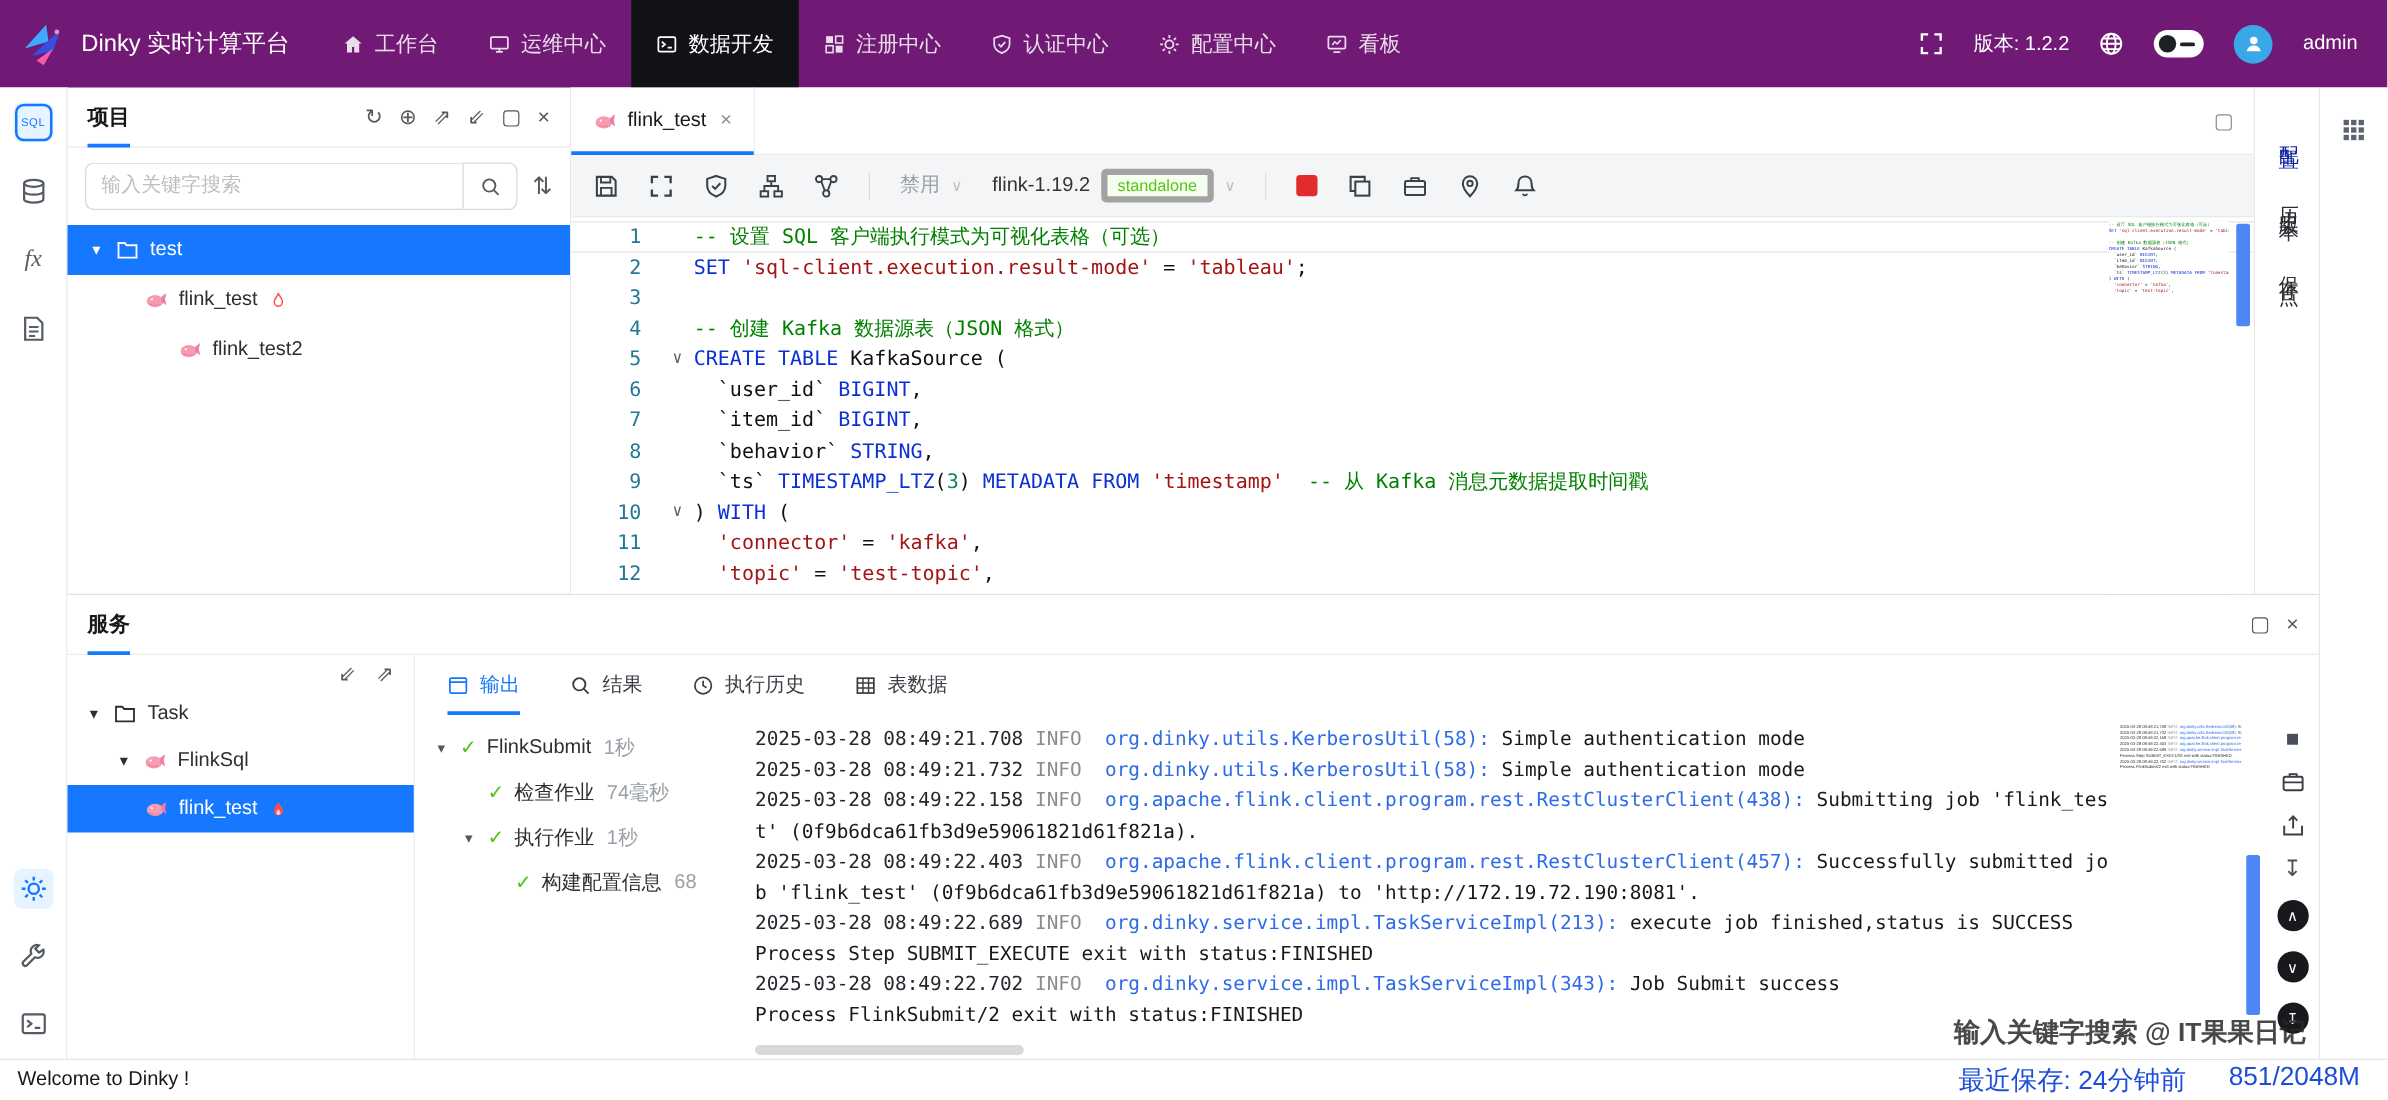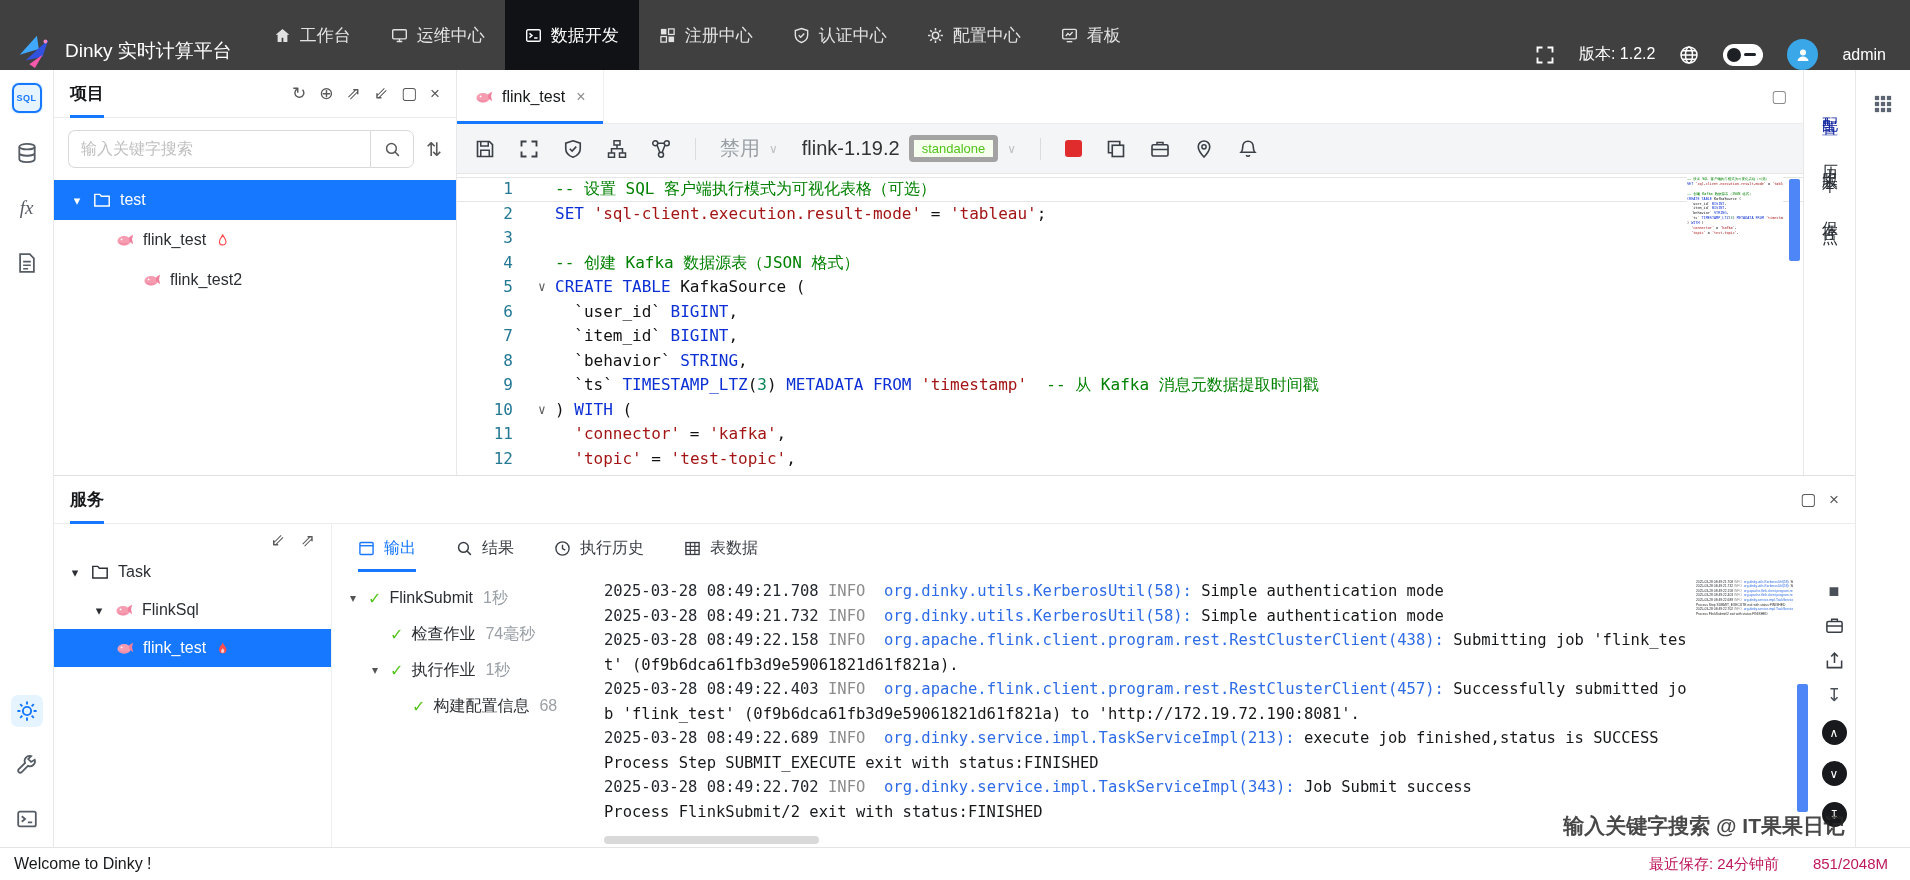--- a/index.html
+++ b/index.html
@@ -4,21 +4,21 @@
 <title>Dinky</title>
 <style>
 *{margin:0;padding:0;box-sizing:border-box}
 html,body{width:1910px;height:880px;overflow:hidden;background:#fff;
   font-family:"Liberation Sans","DejaVu Sans",sans-serif;font-size:16px;color:#1f1f1f}
 .app{position:relative;width:1910px;height:880px;display:flex;flex-direction:column}
 .ic{width:18px;height:18px;display:inline-block;flex:none;vertical-align:middle}
 svg{overflow:visible}
 
 
-.navbar{height:70px;background:#404040;display:flex;align-items:flex-end;color:rgba(255,255,255,.85);padding-left:16px;flex:none}
+.navbar{height:70px;background:#701a75;display:flex;align-items:center;color:rgba(255,255,255,.85);padding-left:16px;flex:none}
 .brand{display:flex;align-items:center;gap:11px;margin-right:22px}
 .brand-title{font-size:19px;color:#fff;white-space:nowrap}
 .nav-item{height:100%;display:flex;align-items:center;gap:9px;padding:0 20px;font-size:17px;cursor:pointer;white-space:nowrap}
 .nav-item .ic{width:17px;height:17px}
 .nav-item.active{background:#101216;color:#fff}
 .nav-right{margin-left:auto;display:flex;align-items:center;gap:24px;padding-right:24px}
 .nav-right .ic{width:20px;height:20px;color:#fff}
 .version{font-size:16px;color:#fff;white-space:nowrap}
 .theme-pill{width:40px;height:22px;background:#fff;border-radius:11px;display:flex;align-items:center;gap:3px;padding-left:4px;cursor:pointer}
 .theme-pill i{display:block;width:14px;height:14px;border-radius:50%;background:#1d2025}
@@ -26,21 +26,21 @@
 .avatar{width:31px;height:31px;border-radius:50%;background:#3aa7e8;display:flex;align-items:center;justify-content:center;color:#fff}
 .avatar .ic{width:16px;height:16px}
 .username{color:#fff;font-size:16px}
 
 
 .main-row{height:777px;display:flex;flex:none}
 .left-rail{width:54px;background:#fff;border-right:1px solid #e8e8e8;display:flex;flex-direction:column;align-items:center;padding:12px 0 8px;gap:23px;flex:none}
 .rail-icon{width:32px;height:32px;display:flex;align-items:center;justify-content:center;color:#565c64;cursor:pointer;border-radius:7px}
 .rail-icon svg{width:22px;height:22px}
 .rail-icon.active{background:#e6f4ff;color:#1677ff}
-.sql-badge{width:30px;height:30px;border:2px solid #1677ff;border-radius:7px;color:#1677ff;font-size:9px;font-weight:bold;display:flex;align-items:center;justify-content:center;letter-spacing:.5px}
+.sql-badge{width:30px;height:30px;border:2px solid #1677ff;border-radius:7px;color:#1677ff;font-size:9px;font-weight:normal;display:flex;align-items:center;justify-content:center;letter-spacing:.5px}
 .fx-glyph{font-family:"Liberation Serif","DejaVu Serif",serif;font-style:italic;font-size:19px;color:#565c64}
 .rail-bottom{margin-top:auto;display:flex;flex-direction:column;align-items:center;gap:22px;padding-bottom:4px}
 
 .center-col{flex:1;min-width:0;display:flex;flex-direction:column}
 .far-right{width:55px;border-left:1px solid #e8e8e8;background:#fff;display:flex;flex-direction:column;align-items:center;padding-top:24px;gap:20px;flex:none;color:#5b6470}
 .far-right svg{width:20px;height:20px;cursor:pointer}
 
 
 .top-section{height:405px;display:flex;flex:none;min-width:0}
 .project-panel{width:403px;border-right:1px solid #e8e8e8;display:flex;flex-direction:column;flex:none}
@@ -68,21 +68,21 @@
 .tabbar{height:54px;display:flex;align-items:center;border-bottom:1px solid #ececec;background:#fff;flex:none}
 .ed-tab{height:100%;display:flex;align-items:center;gap:9px;padding:0 18px;border-right:1px solid #f0f0f0;position:relative;font-size:16px;color:#17181a;cursor:pointer}
 .ed-tab::after{content:"";position:absolute;left:0;right:0;bottom:-1px;height:3px;background:#1677ff}
 .tab-close{color:#8c8c8c;font-size:16px;margin-left:2px}
 .tabbar-right{margin-left:auto;padding-right:16px;color:#8c8c8c;font-size:17px;cursor:pointer}
 .toolbar{height:50px;background:#f4f5f6;display:flex;align-items:center;padding:0 18px;gap:24px;border-bottom:1px solid #e6e6e6;flex:none}
 .tb-icon{color:#3b4047;display:flex;cursor:pointer}
 .tb-icon svg{width:20px;height:20px}
 .tb-sep{width:1px;height:22px;background:#dcdcdc}
 .tb-select{display:flex;align-items:center;gap:9px;cursor:pointer}
-.sel-text{color:#9aa0a6;font-size:20px}
+.sel-text{color:#9aa0a6;font-size:16px}
 .sel-text.dark{color:#333}
 .sel-caret{color:#bfbfbf;font-size:12px}
 .tag-green{font-size:13px;color:#52c41a;background:#f6ffed;border:5px solid #a3a3a3;border-radius:4px;padding:1px 8px}
 .stop-btn{width:17px;height:17px;background:#e02c2c;border-radius:3px;cursor:pointer;flex:none}
 
 .code-area{flex:1;position:relative;font-family:"DejaVu Sans Mono","Liberation Mono",monospace;font-size:16px;line-height:24.5px;overflow:hidden;padding-top:3px;background:#fff}
 .code-line{display:flex;white-space:pre}
 .code-line.active{box-shadow:inset 0 1px 0 #e5e5e5, inset 0 -1px 0 #e5e5e5}
 .ln{width:72px;text-align:right;padding-right:16px;color:#237893;flex:none;user-select:none}
 .fold{width:26px;color:#616161;flex:none;font-size:13px;text-align:center}
@@ -132,21 +132,21 @@
 .log-minimap{width:97px;flex:none;position:relative;overflow:hidden;padding-top:7px;background:#fff}
 .log-scrollbar{width:20px;flex:none;position:relative}
 .log-thumb{position:absolute;top:112px;left:4px;width:11px;height:128px;background:#4f86f7;border-radius:2px;cursor:pointer}
 .sv-railicons{width:42px;flex:none;display:flex;flex-direction:column;align-items:center;gap:16px;padding-top:10px;color:#3a3f45;overflow:hidden}
 .sv-railicons .glyph{font-size:18px;line-height:1;cursor:pointer;color:#4a5058}
 .sv-railicons svg{width:19px;height:19px;cursor:pointer}
 .circ{width:25px;height:25px;border-radius:50%;background:#17191c;color:#fff;display:flex;align-items:center;justify-content:center;font-size:12px;cursor:pointer;flex:none}
 
 
 .status-bar{height:33px;border-top:1px solid #e4e4e4;display:flex;align-items:center;padding:0 14px;font-size:16px;color:#17181a;background:#fff;flex:none}
-.sb-right{margin-left:auto;display:flex;gap:34px;color:#be185d;font-size:15px;padding-right:8px;white-space:nowrap}
+.sb-right{margin-left:auto;display:flex;gap:34px;color:#1d4ed8;font-size:21px;padding-right:8px;white-space:nowrap}
 .watermark{position:absolute;right:65px;bottom:40px;font-size:21px;color:rgba(40,40,40,.85);font-weight:600;z-index:50;white-space:nowrap}
 </style>
 </head>
 <body>
 
 <svg width="0" height="0" style="position:absolute" aria-hidden="true">
 <defs>
 <symbol id="i-home" viewBox="0 0 16 16">
         <path d="M8 1.8 1.6 7.4h1.8v6.8h3.8v-4.2h1.6v4.2h3.8V7.4h1.8z" fill="currentColor"></path>
       </symbol>

